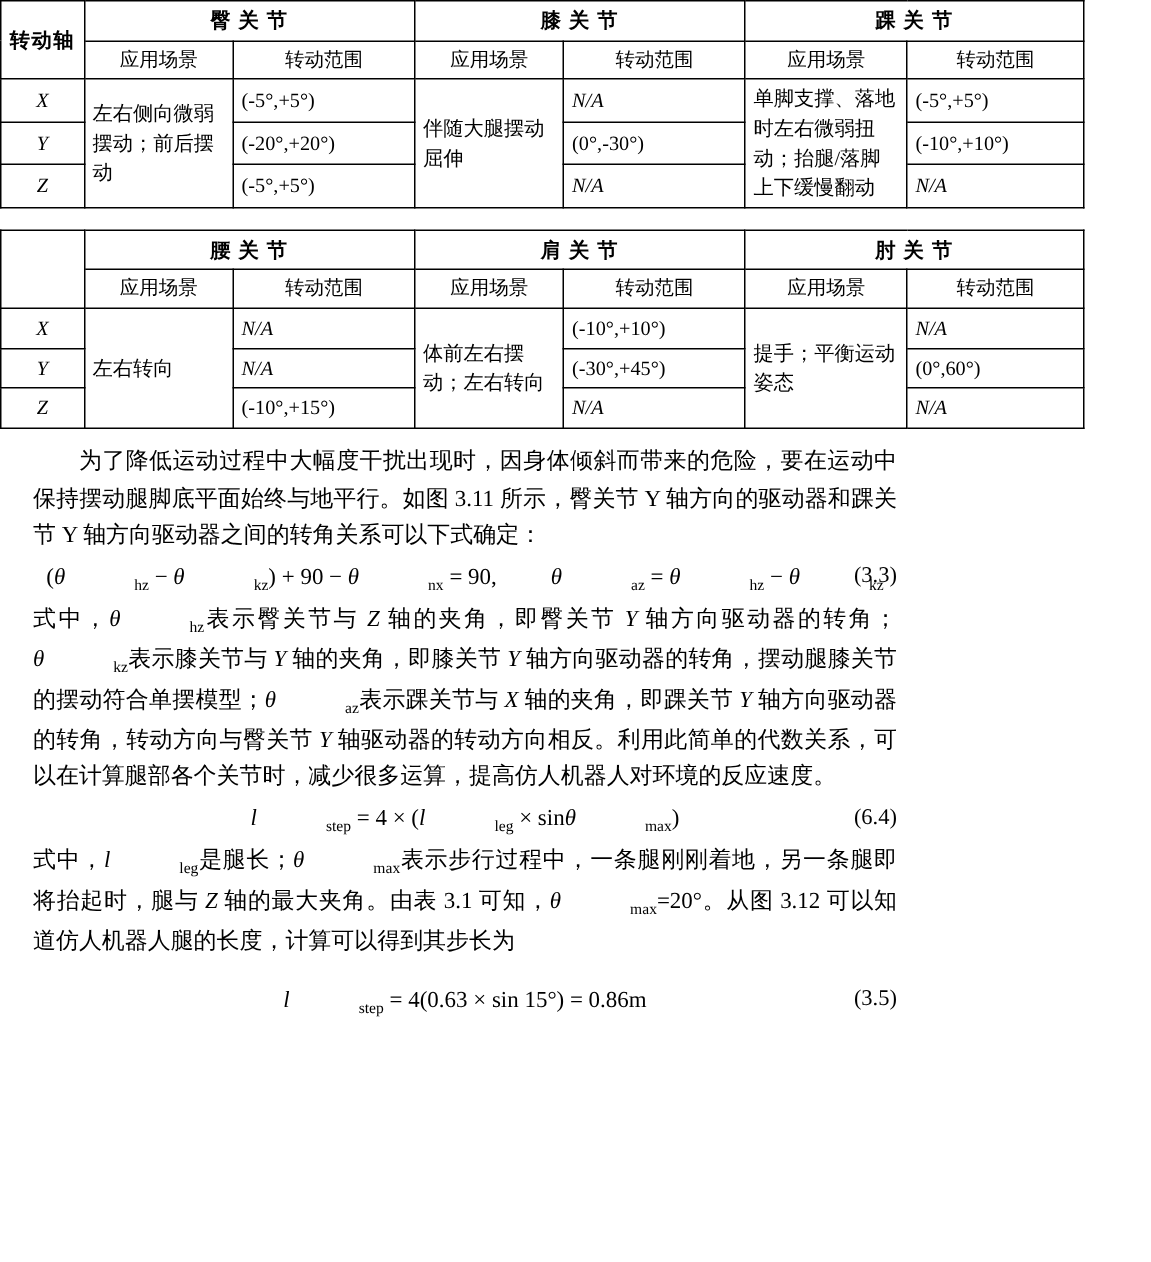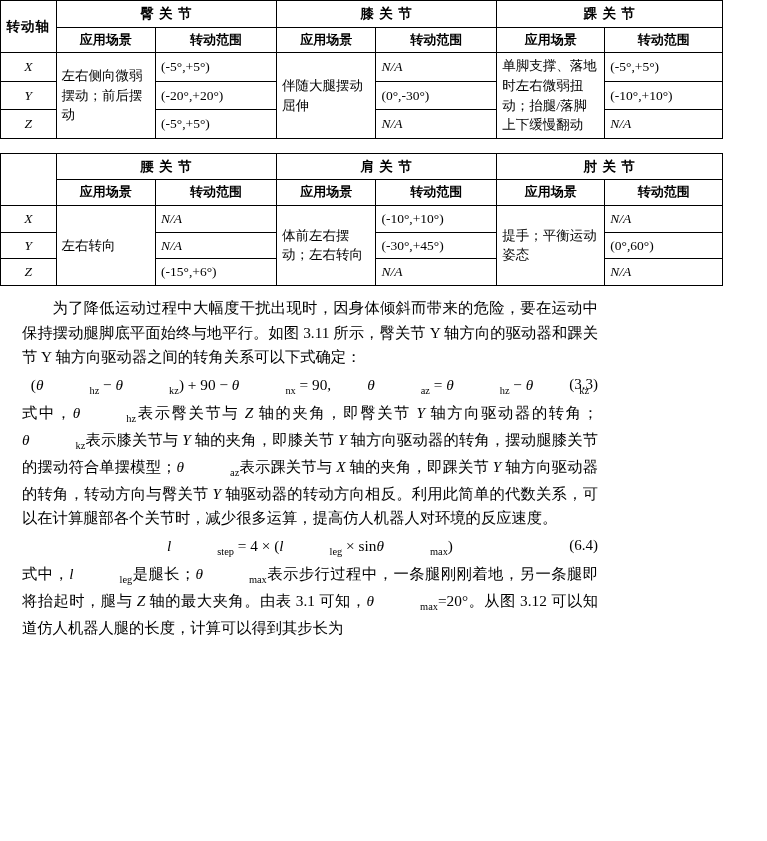--- a/index.html
+++ b/index.html
@@ -42,21 +42,21 @@
   .thick-top td, .thick-top th { border-top-width: 2px; }
   .thick-bottom td, .thick-bottom th { border-bottom-width: 2px; }
 
   table.joint-table .hdr {
     text-align: center;
     font-weight: bold;
     letter-spacing: 1px;
   }
   table.joint-table .sub {
     text-align: center;
-    font-weight: bold;
+    font-weight: normal;
     font-size: 13px;
   }
   .axis-cell {
     text-align: center;
     font-style: italic;
     font-family: "Liberation Serif", serif;
     font-size: 15px;
     width: 52px;
   }
   .scene-cell {
@@ -204,21 +204,21 @@
         <td class="range-cell na">N/A</td>
       </tr>
       <tr>
         <td class="axis-cell">Y</td>
         <td class="range-cell na">N/A</td>
         <td class="range-cell">(-30°,+45°)</td>
         <td class="range-cell">(0°,60°)</td>
       </tr>
       <tr class="thick-bottom">
         <td class="axis-cell">Z</td>
-        <td class="range-cell">(-15°,+6°)</td>
+        <td class="range-cell">(-10°,+15°)</td>
         <td class="range-cell na">N/A</td>
         <td class="range-cell na">N/A</td>
       </tr>
     </tbody>
   </table>
 
   <div class="para-block">
 
     <p class="para indent">为了降低运动过程中大幅度干扰出现时，因身体倾斜而带来的危险，要在运动中保持摆动腿脚底平面始终与地平行。如图 3.11 所示，臀关节 Y 轴方向的驱动器和踝关节 Y 轴方向驱动器之间的转角关系可以下式确定：</p>
 
@@ -230,15 +230,19 @@
     <p class="para">式中，<span class="it">θ</span><span class="sub-s">hz</span>表示臀关节与 <span class="it">Z</span> 轴的夹角，即臀关节 <span class="it">Y</span> 轴方向驱动器的转角；<span class="it">θ</span><span class="sub-s">kz</span>表示膝关节与 <span class="it">Y</span> 轴的夹角，即膝关节 <span class="it">Y</span> 轴方向驱动器的转角，摆动腿膝关节的摆动符合单摆模型；<span class="it">θ</span><span class="sub-s">az</span>表示踝关节与 <span class="it">X</span> 轴的夹角，即踝关节 <span class="it">Y</span> 轴方向驱动器的转角，转动方向与臀关节 <span class="it">Y</span> 轴驱动器的转动方向相反。利用此简单的代数关系，可以在计算腿部各个关节时，减少很多运算，提高仿人机器人对环境的反应速度。</p>
 
 
     <div class="eq-line">
       <span class="it">l</span><span class="sub-s">step</span> = 4 × (<span class="it">l</span><span class="sub-s">leg</span> × sin<span class="it">θ</span><span class="sub-s">max</span>)
       <span class="eq-num">(6.4)</span>
     </div>
 
     <p class="para">式中，<span class="it">l</span><span class="sub-s">leg</span>是腿长；<span class="it">θ</span><span class="sub-s">max</span>表示步行过程中，一条腿刚刚着地，另一条腿即将抬起时，腿与 <span class="it">Z</span> 轴的最大夹角。由表 3.1 可知，<span class="it">θ</span><span class="sub-s">max</span>=20°。从图 3.12 可以知道仿人机器人腿的长度，计算可以得到其步长为</p>
 
+    <div class="eq-line" style="margin-top:12px;">
+      <span class="it">l</span><span class="sub-s">step</span> = 4(0.63 × sin 15°) = 0.86m
+      <span class="eq-num">(3.5)</span>
+    </div>
 
   </div>
 </div>
 
 </body></html>

